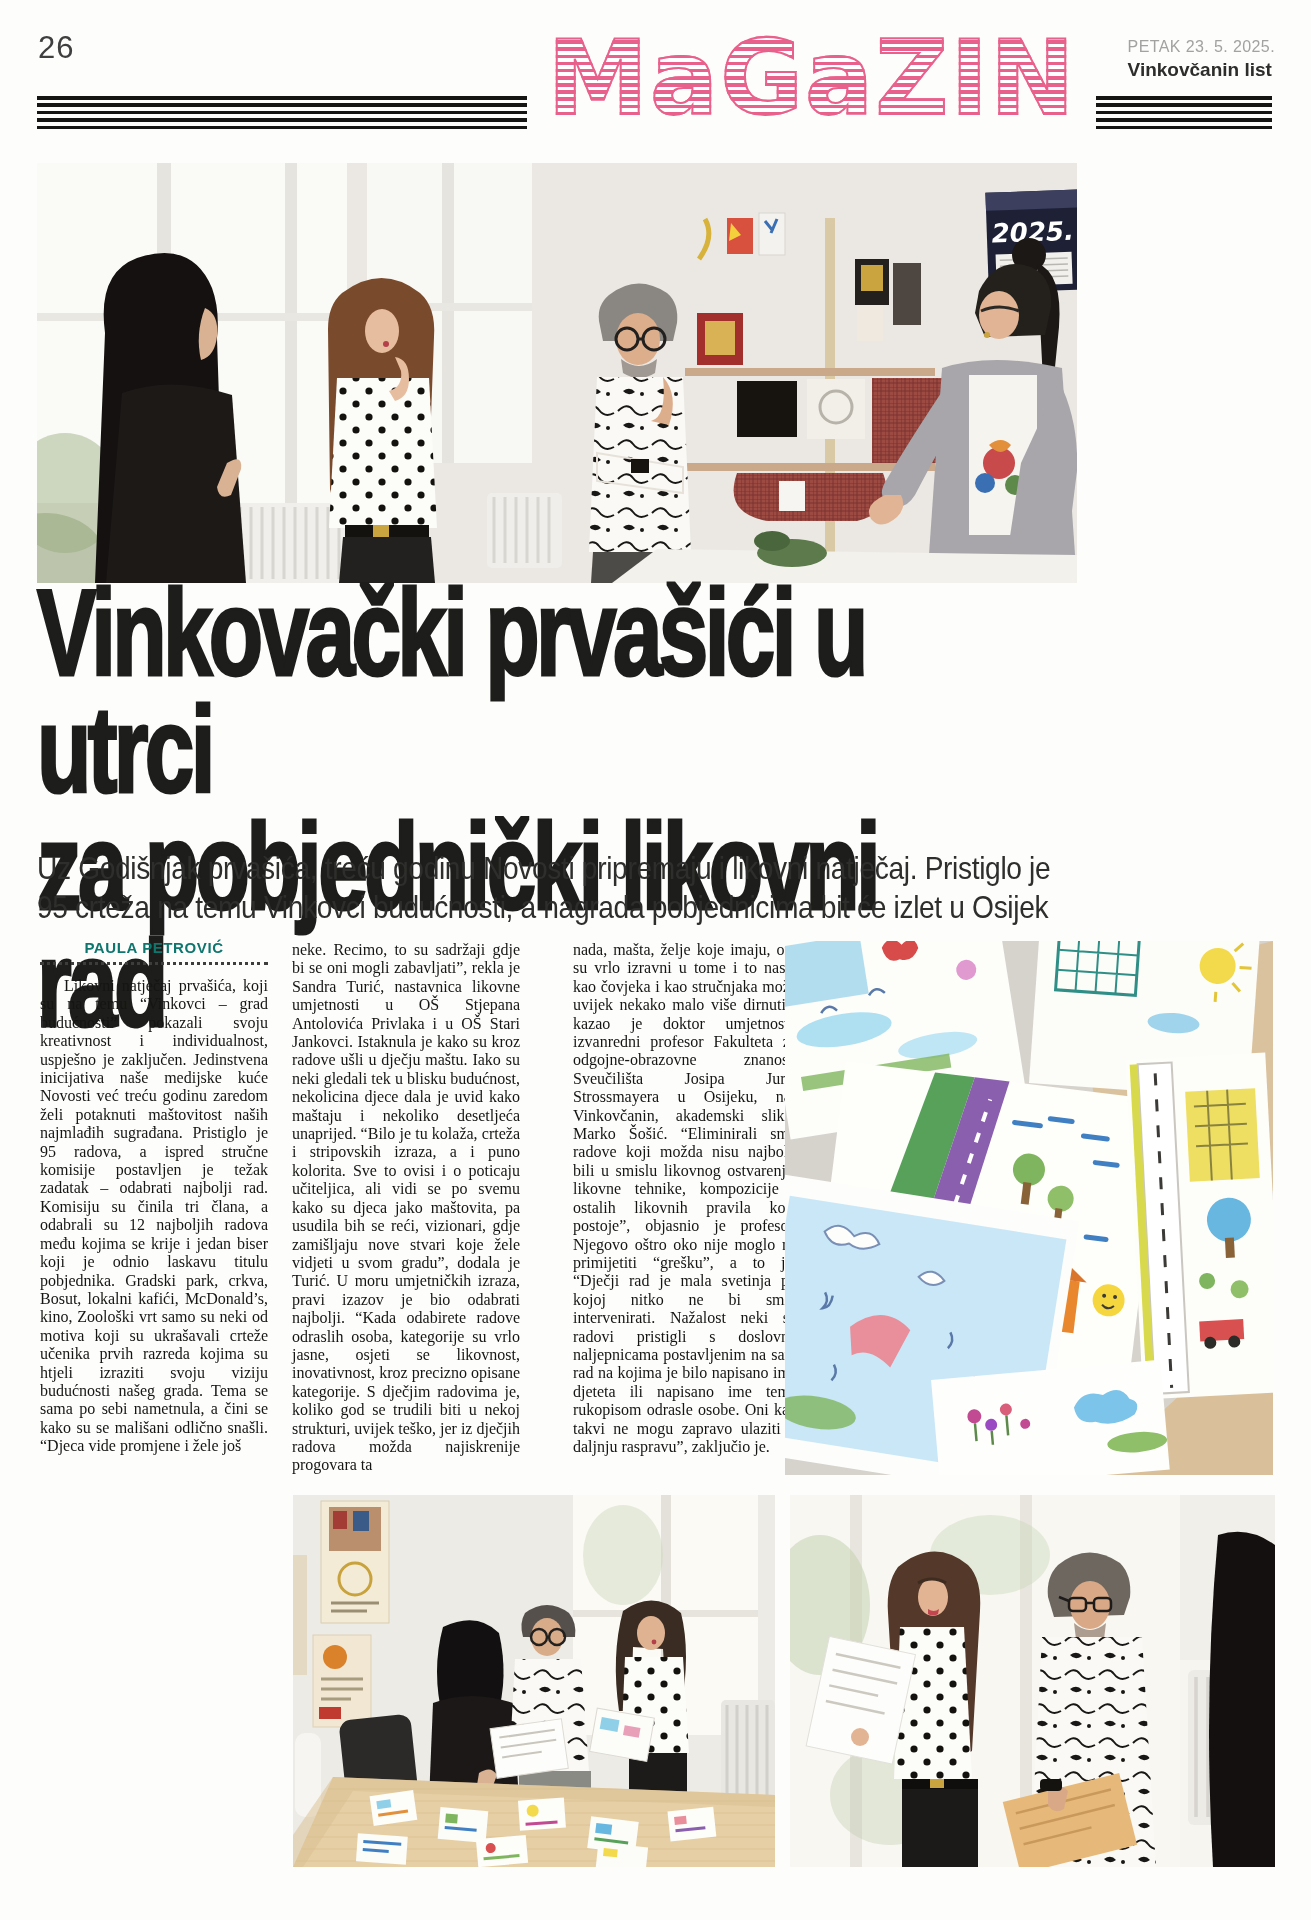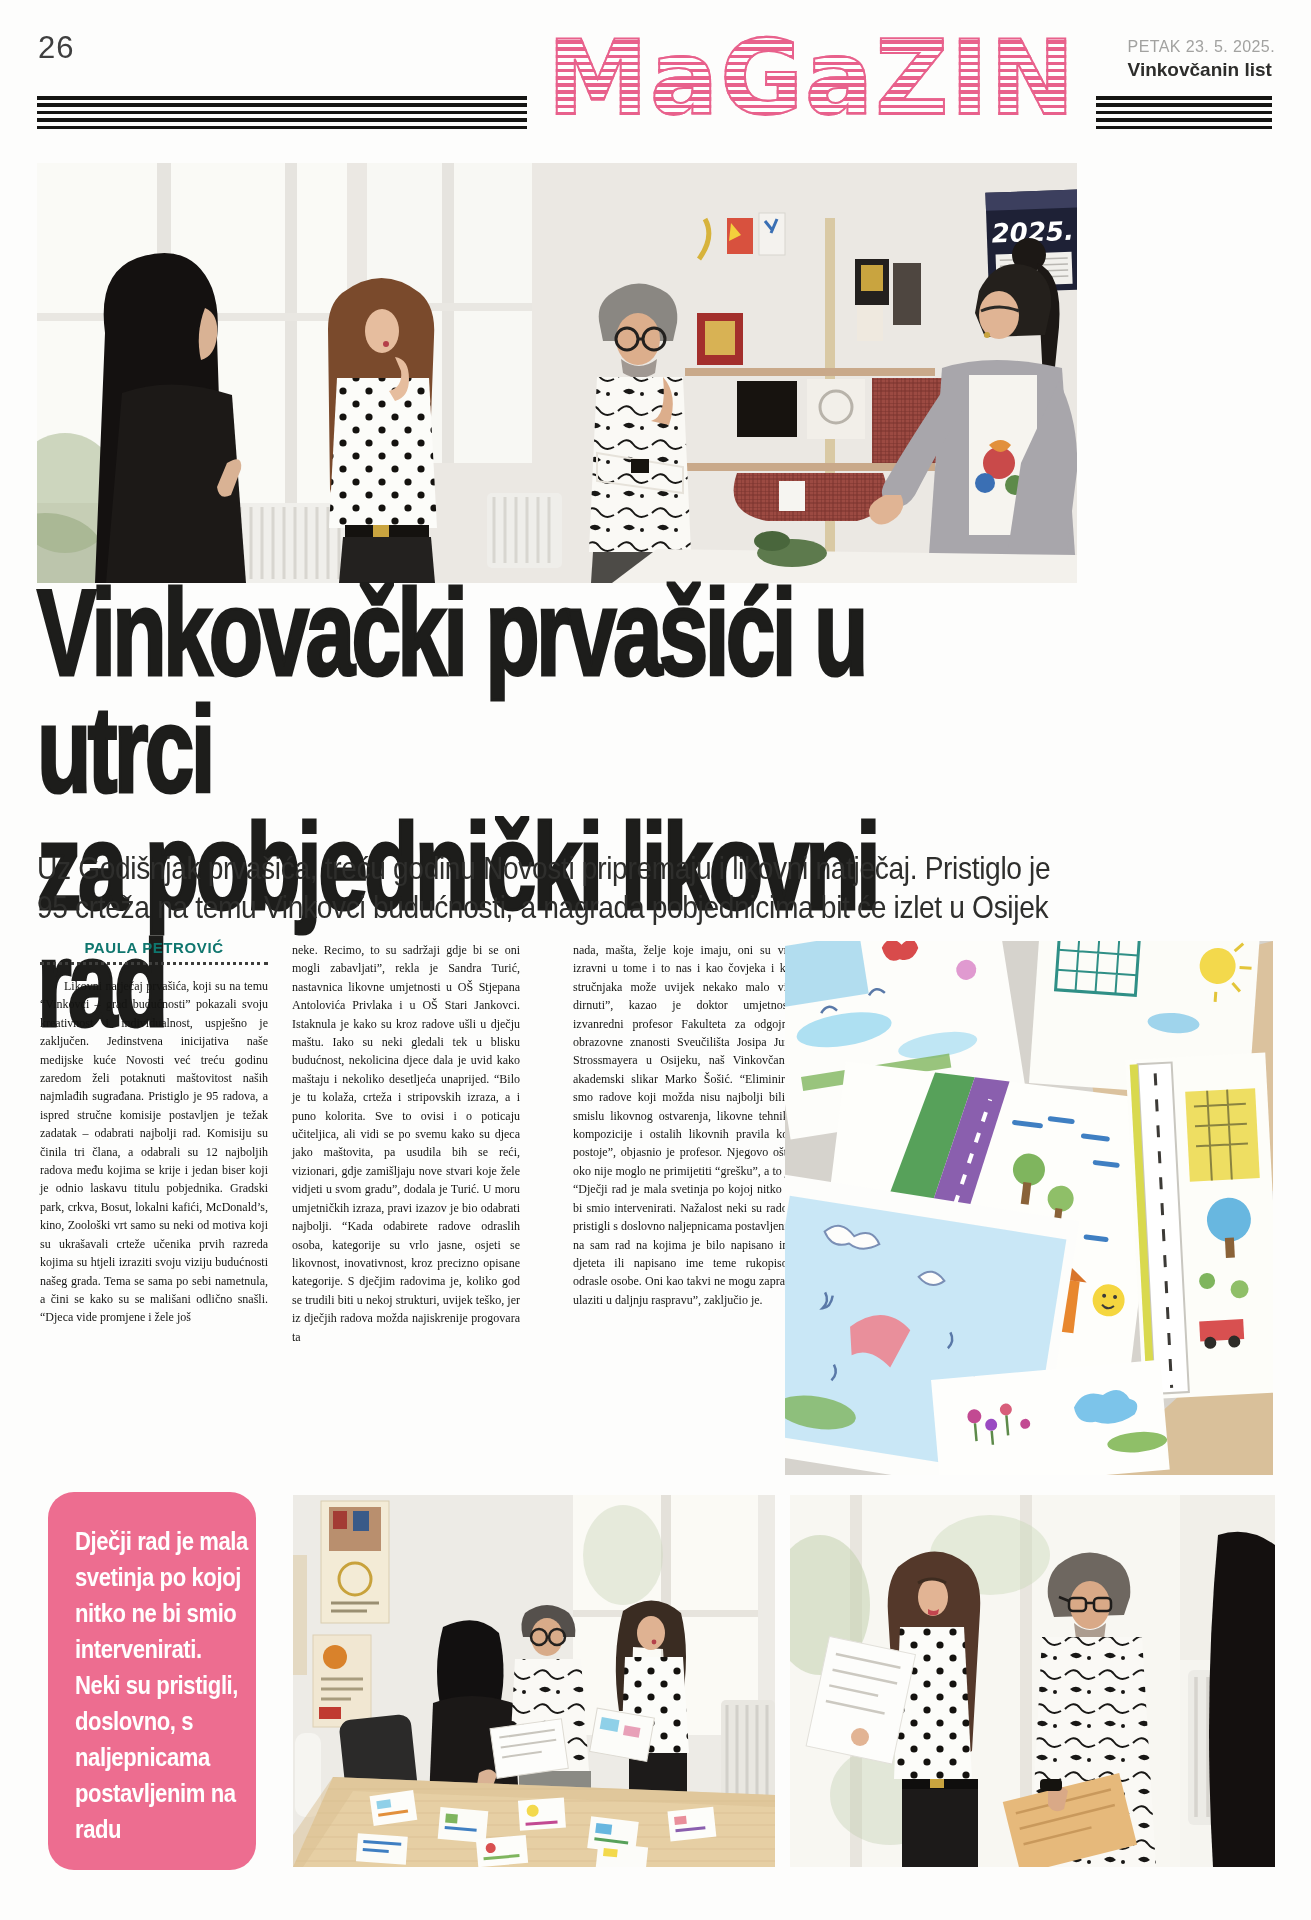--- a/index.html
+++ b/index.html
@@ -35,21 +35,21 @@
   .headline{left:37px;top:575px;font-weight:bold;font-size:122px;line-height:117px;
             letter-spacing:-5px;color:#1d1d1b;-webkit-text-stroke:3px #1d1d1b;
             transform:scaleX(.73);transform-origin:left top;white-space:pre-line;}
   .standfirst{left:37px;top:849px;font-size:32px;line-height:39px;color:#2e2e2c;
               letter-spacing:-0.4px;transform:scaleX(.88);transform-origin:left top;
               white-space:pre-line;}
   .byline{left:40px;top:939px;width:228px;text-align:center;font-size:15px;font-weight:bold;
           color:#0f766e;letter-spacing:.6px;}
   .byline-rule{left:40px;top:962px;width:228px;border-top:3px dotted #3d3d3b;height:0;}
   
-  .col{font-family:"Liberation Serif",serif;font-size:12px;line-height:18.4px;text-align:justify;
+  .col{font-family:"Liberation Serif",serif;font-size:16px;line-height:18.4px;text-align:justify;
        color:#151513;}
   .col-1{left:40px;top:977px;width:228px;text-indent:24px;}
   .col-2{left:292px;top:941px;width:228px;}
   .col-3{left:573px;top:941px;width:224px;}
   
   .pull-quote{left:48px;top:1492px;width:208px;height:378px;background:#ed6d90;border-radius:26px;}
   .pull-quote-text{position:absolute;left:27px;top:31px;width:220px;font-weight:bold;font-size:26px;
                    line-height:36px;color:#ffffff;white-space:pre-line;letter-spacing:-0.5px;
                    transform:scaleX(.85);transform-origin:left top;}
 </style>
@@ -299,31 +299,20 @@
       <circle cx="190" cy="470" r="7" fill="#c24a92"></circle>
         <circle cx="206" cy="480" r="6" fill="#9a4ac2"></circle>
       <circle cx="222" cy="466" r="6" fill="#d85e7a"></circle>
         <circle cx="240" cy="482" r="5" fill="#c24a92"></circle>
       <path d="M190 477 v18 M206 486 v14 M222 472 v20" stroke="#5d8a4a" stroke-width="2.5"></path>
       <path d="M290 470 q10 -18 30 -10 q18 -10 26 6 q12 4 4 16 q-20 12 -40 4 q-18 2 -20 -16z" fill="#7cc4ea"></path>
       <ellipse cx="350" cy="510" rx="30" ry="10" fill="#8fbf68"></ellipse>
     </g>
   </svg>
 
-  <div class="abs pull-quote">
-    <div class="pull-quote-text">Dječji rad je mala
-svetinja po kojoj
-nitko ne bi smio
-intervenirati.
-Neki su pristigli,
-doslovno, s
-naljepnicama
-postavljenim na
-radu</div>
-  </div>
 
   <svg class="abs photo photo-table" viewBox="0 0 482 372" preserveAspectRatio="none">
     <rect width="482" height="372" fill="#edebe6"></rect>
     <g>
       <rect x="280" y="0" width="185" height="240" fill="#fbfaf5"></rect>
       <rect x="368" y="0" width="10" height="240" fill="#e4e1da"></rect>
       <rect x="280" y="115" width="185" height="7" fill="#e7e4dd"></rect>
       <ellipse cx="330" cy="60" rx="40" ry="50" fill="#cdd8bc" opacity=".45"></ellipse>
     </g>
     <g>

